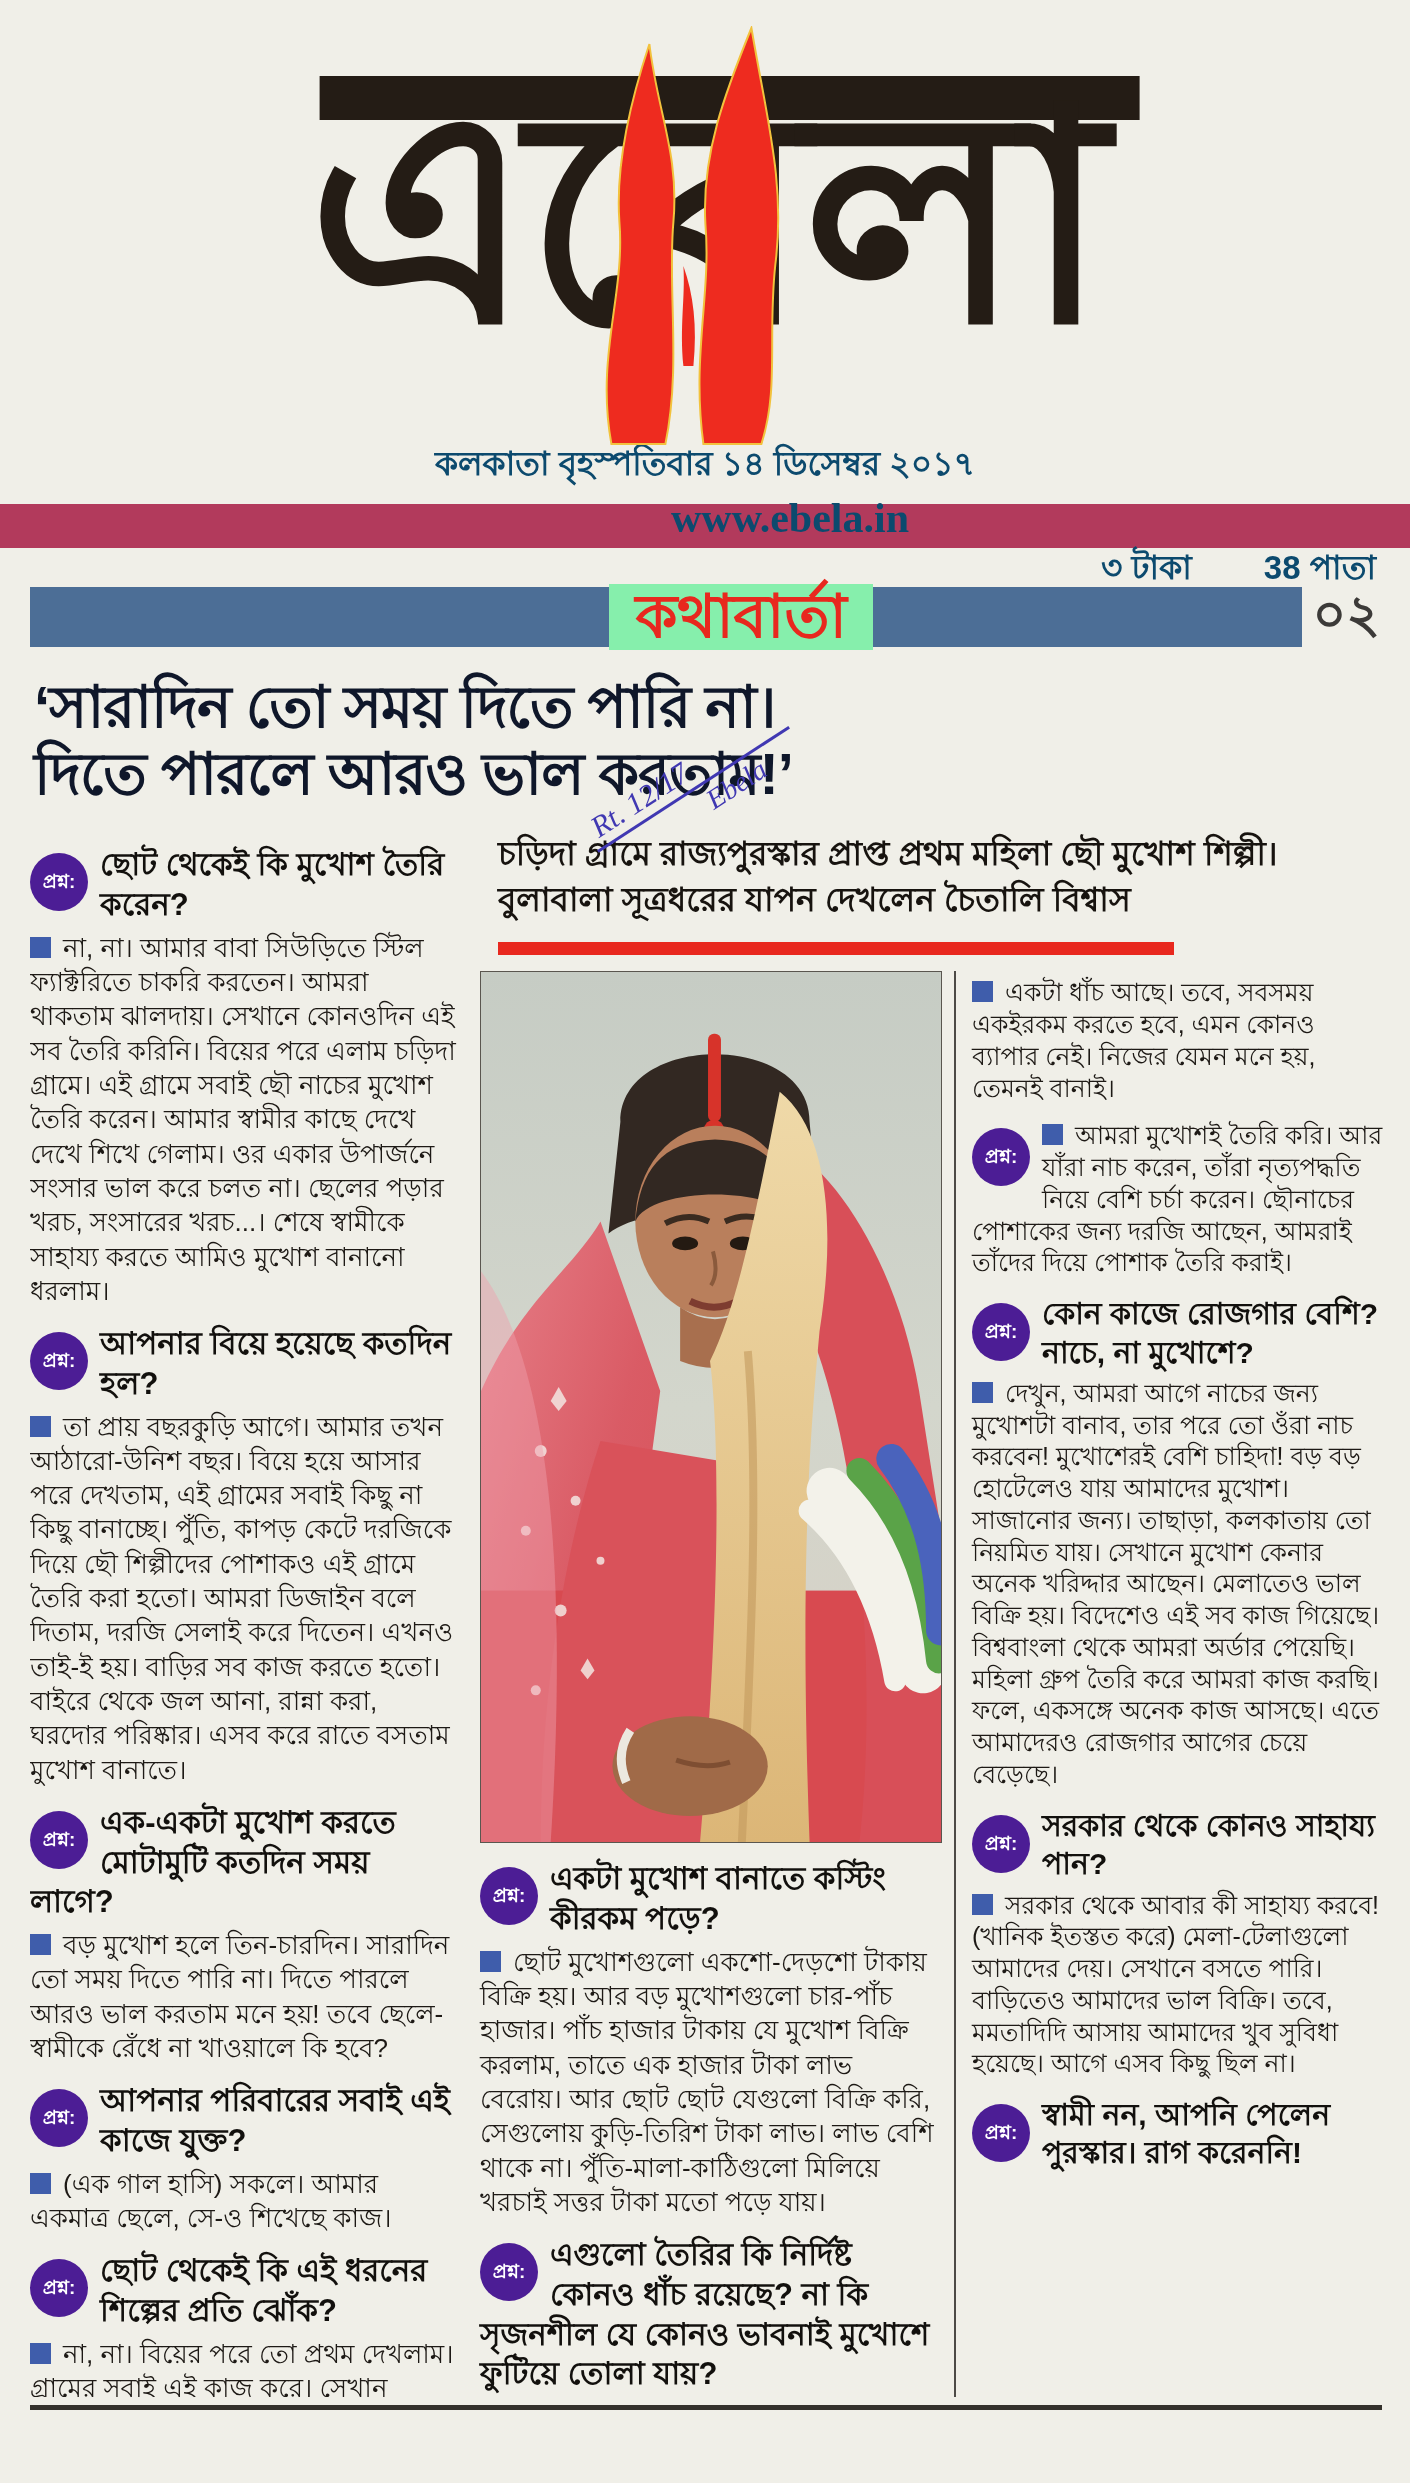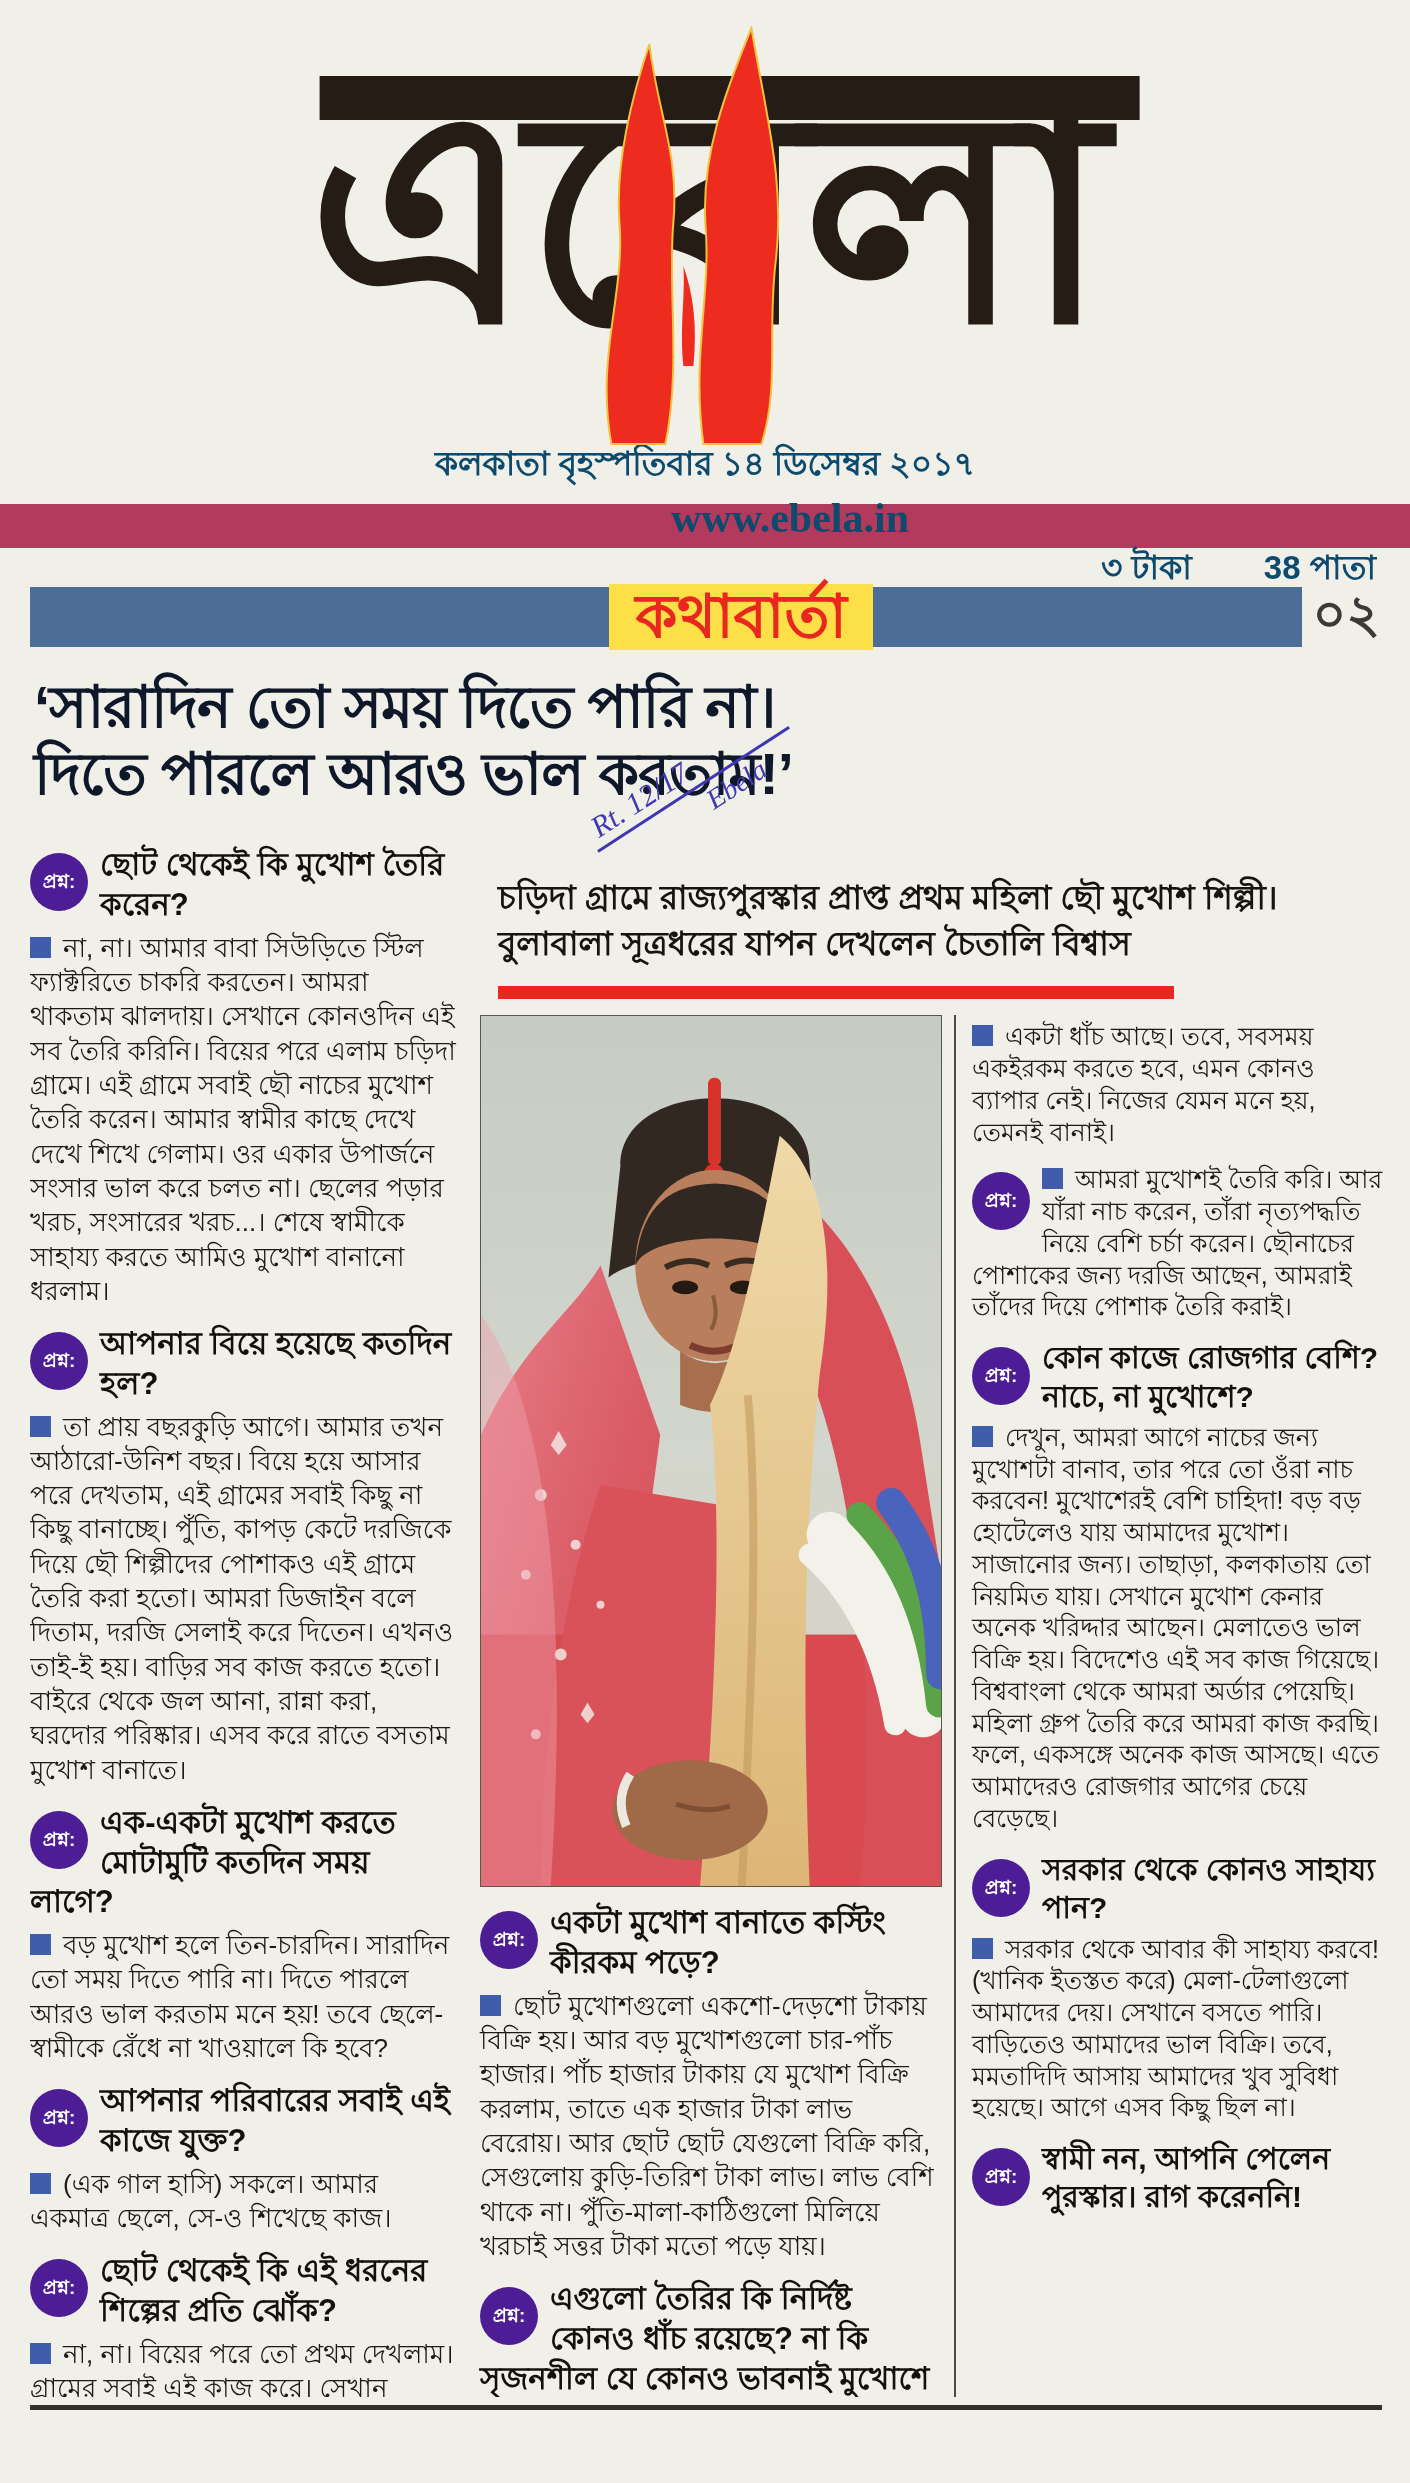--- a/index.html
+++ b/index.html
@@ -30,39 +30,39 @@
   .dateline .site { font-family:"Liberation Serif","DejaVu Serif",serif; font-size:42px; margin-left:170px; }
   .dateline .right-group { margin-left:auto; display:flex; gap:72px;justify-content:space-between; }
   .maroon-bar { height:44px; background:#b23a5c; margin-top:10px; }
   
   .section-row { margin:36px 30px 0 30px; height:66px; display:flex; align-items:center; }
   .blue-bar { height:60px; background:#4c6e96; }
   .blue-bar.left { flex:1.35; }
   .blue-bar.right { flex:1.0; }
   .section-title {
     padding:0 26px; font-size:60px; font-weight:bold; color:#e8281e;
-    background:#fde047; line-height:66px; white-space:nowrap;
+    background:#86efac; line-height:66px; white-space:nowrap;
   }
   .page-number { width:78px; text-align:right; font-size:52px; font-weight:bold; color:#3c3a38; }
   
   .headline { margin:24px 34px 0 34px; position:relative; }
   .headline .hl { font-size:58px; line-height:1.15; font-weight:bold; color:#0f172a; letter-spacing:-1px; }
   .annotation {
     position:absolute; left:545px; top:78px; transform:rotate(-33deg);
     color:#4038b2; z-index:5;
     font-family:"Liberation Serif","DejaVu Serif",serif; font-style:italic;
   }
   .annotation .a1 { font-size:30px; border-bottom:3px solid #4038b2; padding:0 110px 2px 8px; display:inline-block; }
   .annotation .a2 { font-size:28px; display:block; margin:2px 0 0 120px; }
   
   .columns { display:flex; margin:22px 26px 0 30px; height:1568px; overflow:hidden; }
   .col-left { width:442px; flex:none; padding-right:14px; }
   .right-region { flex:1; display:flex; flex-direction:column; }
   .subhead-block { padding:2px 6px 0 26px; }
-  .subhead { font-size:33px; line-height:1.38; font-weight:bold; color:#17130f;margin-top:44px; }
+  .subhead { font-size:33px; line-height:1.38; font-weight:bold; color:#17130f; }
   .red-underline { width:676px; height:13px; background:#e8281e; margin-top:20px; }
   .inner-row { display:flex; margin-top:16px; flex:1; }
   .col-middle { width:468px; flex:none; padding-left:8px; }
   .col-right { flex:1; border-left:2px solid #4d4a46; margin-left:14px; padding-left:16px; }
   
   .photo { width:462px; height:872px; border:1px solid #5a564f; background:#cdd2ca; display:block; }
   
   .qa { overflow:visible; }
   .qa::after { content:""; display:block; clear:both; }
   .q { font-size:31px; line-height:1.28; font-weight:bold; color:#12100d; margin:16px 0 6px 0; }

